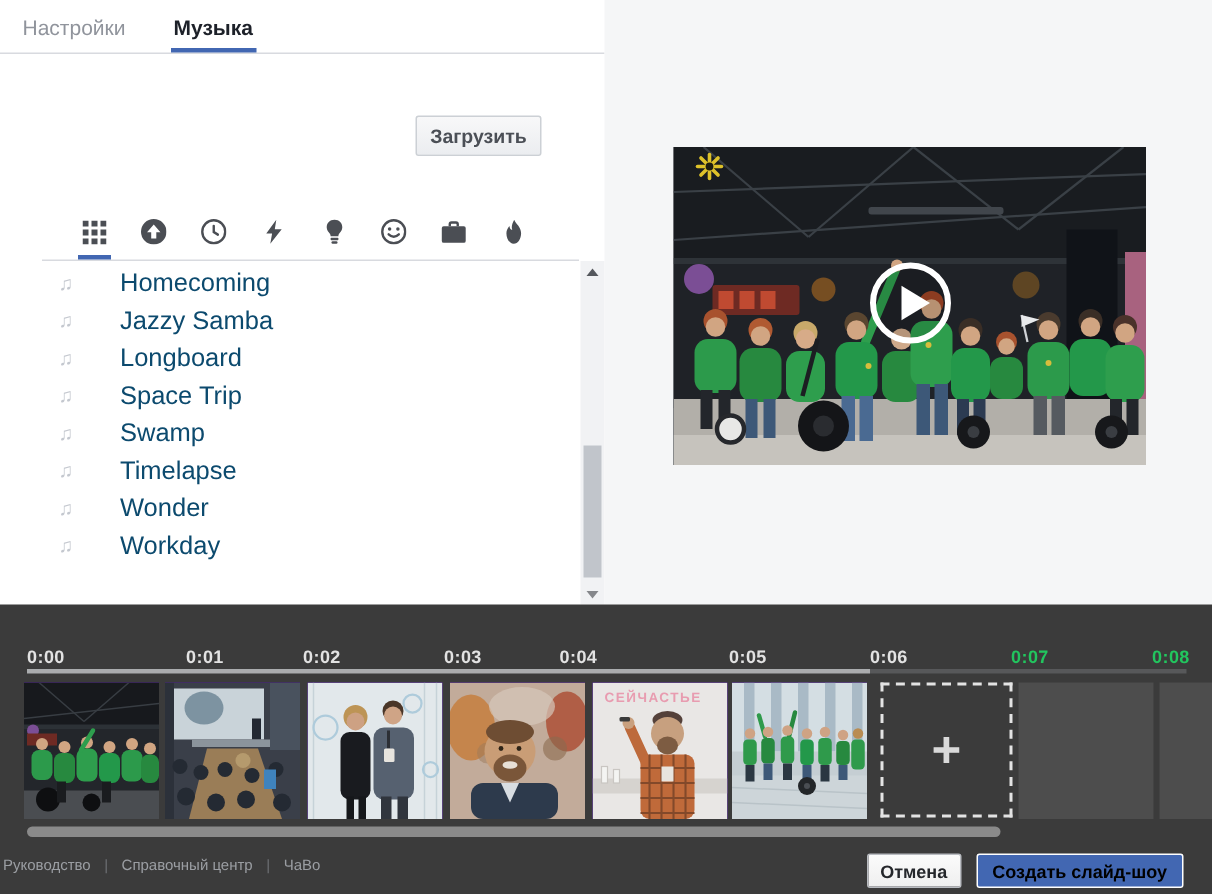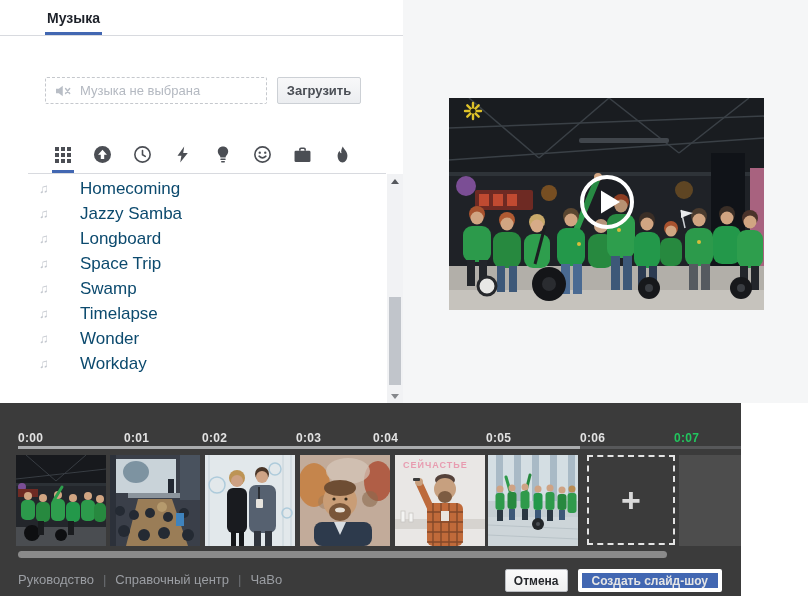--- a/index.html
+++ b/index.html
@@ -40,57 +40,51 @@
   .tri-up{width:0;height:0;border-left:4px solid transparent;border-right:4px solid transparent;border-bottom:5px solid #55585d;}
   .tri-down{width:0;height:0;border-left:4px solid transparent;border-right:4px solid transparent;border-top:5px solid #85878b;}
   .vs-thumb{position:absolute;left:2px;top:123px;width:12px;height:88px;background:#c1c5cb;cursor:pointer;}
   
   .right-panel{position:absolute;left:403px;top:0;width:405px;height:403px;background:#f5f6f7;}
   .video-preview{position:absolute;left:46px;top:98px;width:315px;height:212px;overflow:hidden;cursor:pointer;background:#1d2024;}
   .video-preview > svg.scene{position:absolute;left:0;top:0;}
   .logo{position:absolute;left:14px;top:3px;width:20px;height:20px;}
   .play{position:absolute;left:130px;top:76px;width:56px;height:56px;cursor:pointer;}
   
-  .timeline{position:absolute;left:0;top:403px;width:741px;height:193px;background:#3b3b3b;overflow:hidden;}
+  .timeline{position:absolute;left:0;top:403px;width:808px;height:193px;background:#3b3b3b;overflow:hidden;}
   .tick{position:absolute;top:28px;font-size:12px;font-weight:bold;color:#e2e2e2;letter-spacing:0.3px;}
   .tick.dim{color:#22c55e;}
   .ruler-bright{position:absolute;left:18px;top:43px;width:562px;height:3px;background:#aaacae;}
   .ruler-dim{position:absolute;left:580px;top:43px;width:211px;height:3px;background:#57585a;}
   .slide{position:absolute;top:52px;width:90px;height:91px;overflow:hidden;cursor:pointer;background:#4c1d95;}
   .slide svg{display:block;}
   .slide .overlay-text{position:absolute;left:8px;top:5px;font-size:9px;font-weight:bold;color:#e89cb0;letter-spacing:1px;}
   .add-tile{position:absolute;left:587px;top:52px;width:88px;height:90px;box-sizing:border-box;border:2px dashed #e3e3e3;display:flex;align-items:center;justify-content:center;cursor:pointer;}
   .add-plus{font-size:34px;font-weight:bold;color:#d9d9d9;line-height:1;}
   .empty-slot{position:absolute;top:52px;width:90px;height:91px;background:#4d4d4d;}
   .hscroll{position:absolute;left:18px;top:148px;width:649px;height:7px;border-radius:4px;background:#8a8a8a;cursor:pointer;}
-  .footer-links{position:absolute;left:18px;top:169px;display:flex;gap:9px;align-items:center;font-size:13px;}
+  .footer-links{position:absolute;left:2px;top:169px;display:flex;gap:9px;align-items:center;font-size:10px;}
   .footer-links .flink{color:#9b9ea3;cursor:pointer;}
   .footer-links .sep{color:#6c6f73;}
   .footer-buttons{position:absolute;right:19px;top:166px;display:flex;gap:10px;}
   .btn{height:23px;box-sizing:border-box;border-radius:2px;font-size:12px;font-weight:bold;display:flex;align-items:center;padding:4px 8px;cursor:pointer;font-family:inherit;}
   .btn-cancel{background:linear-gradient(#fbfbfb,#efefef);border:1px solid #b9bcc1;color:#25272b;}
-  .btn-create{background:#4267b2;border:4px solid #ffffff;color:#e5e5e5;padding:0 10px;}
+  .btn-create{background:#4267b2;border:1px solid #ffffff;color:#000000;padding:0 10px;}
 </style>
 </head>
 <body>
 
 <div class="app">
 
   <div class="left-panel">
     <div class="tabbar">
+      <div class="tab">Настройки</div>
       <div class="tab active">Музыка</div>
     </div>
 
-    <div class="music-row-input">
-      <svg width="15" height="12" viewBox="0 0 16 12">
-        <path d="M0 3.5 h3 L7.2 0.3 V11.7 L3 8.5 H0 Z" fill="#b9bec6"></path>
-        <path d="M10.2 3.4 L14.6 8.6 M14.6 3.4 L10.2 8.6" stroke="#b9bec6" stroke-width="1.5" stroke-linecap="round"></path>
-      </svg>
-      <span class="ph">Музыка не выбрана</span>
-    </div>
     <button class="upload-btn">Загрузить</button>
 
     <div class="cat-row">
       <div class="cat-btn">
         <svg width="16" height="16" viewBox="0 0 16 16">
             <g fill="#4b4e54">
           <rect x="0" y="0" width="4" height="4"></rect>
               <rect x="6" y="0" width="4" height="4"></rect>
               <rect x="12" y="0" width="4" height="4"></rect>
           <rect x="0" y="6" width="4" height="4"></rect>

